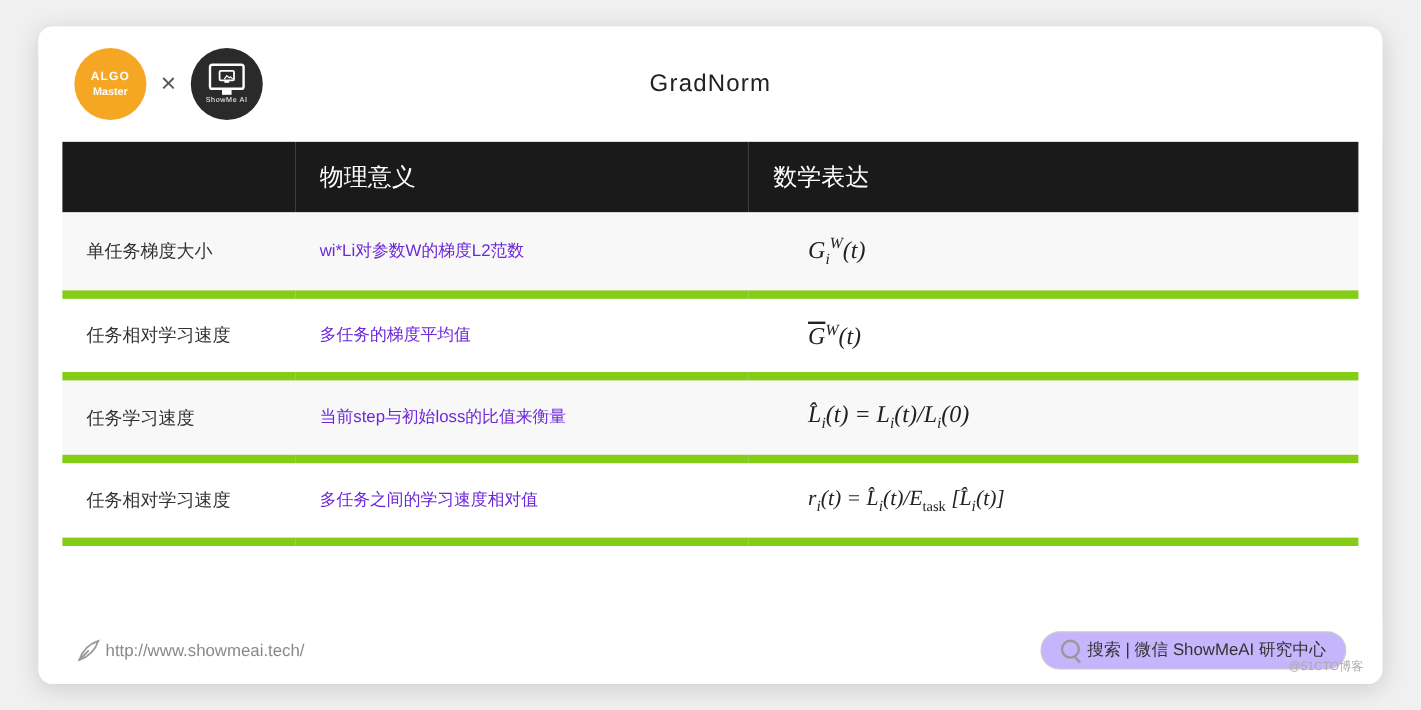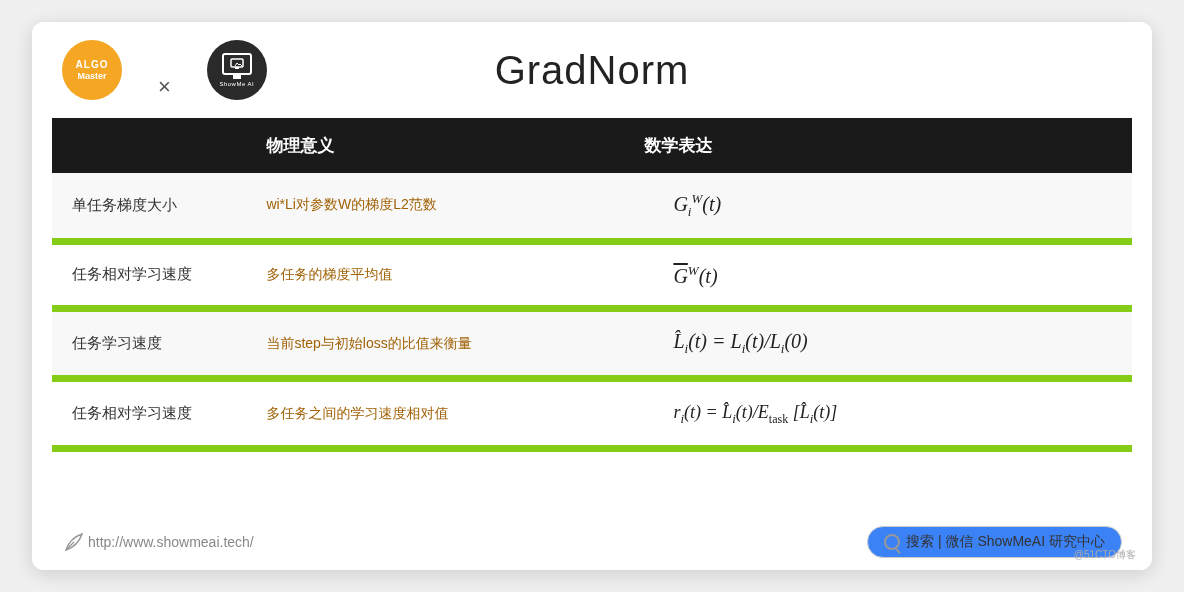--- a/index.html
+++ b/index.html
@@ -30,22 +30,22 @@
     .header {
       display: flex;
       align-items: center;
       padding: 18px 30px;
       position: relative;
       background: #fff;
     }
 
     .logo-area {
       display: flex;
-      align-items: flex-end;
-      gap: 28px;
+      align-items: center;
+      gap: 4px;
     }
 
     .algo-logo {
       width: 60px;
       height: 60px;
       background: #f5a623;
       border-radius: 50%;
       display: flex;
       flex-direction: column;
       align-items: center;
@@ -109,21 +109,21 @@
       font-size: 6px;
       color: white;
       margin-top: 6px;
       letter-spacing: 0.5px;
     }
 
     .page-title {
       position: absolute;
       left: 50%;
       transform: translateX(-50%);
-      font-size: 40px;
+      font-size: 20px;
       font-weight: 400;
       color: #222;
       letter-spacing: 1px;
     }
 
     
     .table-container {
       flex: 1;
       padding: 0 20px 10px 20px;
     }
@@ -135,22 +135,22 @@
     }
 
     thead tr {
       background: #1a1a1a;
       color: white;
     }
 
     thead th {
       padding: 16px 20px;
       text-align: left;
-      font-weight: 700;
-      font-size: 17px;
+      font-weight: 400;
+      font-size: 20px;
     }
 
     thead th:first-child {
       width: 18%;
     }
 
     thead th:nth-child(2) {
       width: 35%;
     }
 
@@ -176,21 +176,21 @@
       color: #222;
     }
 
     tbody td:first-child {
       font-size: 15px;
       color: #333;
     }
 
     tbody td:nth-child(2) {
       font-size: 14px;
-      color: #a16207;
+      color: #6d28d9;
     }
 
     tbody td:nth-child(3) {
       font-size: 20px;
       font-style: italic;
       font-family: 'Georgia', 'Times New Roman', serif;
     }
 
     
     .math {
@@ -223,27 +223,26 @@
     .footer-left {
       display: flex;
       align-items: center;
       gap: 2px;
       color: #888;
       font-size: 14px;
     }
 
     .search-box {
       display: flex;
-      align-items: center;
       border: 1.5px solid #ccc;
       border-radius: 20px;
       padding: 6px 16px;
       font-size: 14px;
       color: #333;
-      background: #3b82f6;
+      background: #c4b5fd;
       gap: 6px;
     }
 
     .search-icon-circle {
       width: 16px;
       height: 16px;
       border: 2px solid #999;
       border-radius: 50%;
       position: relative;
       flex-shrink: 0;

